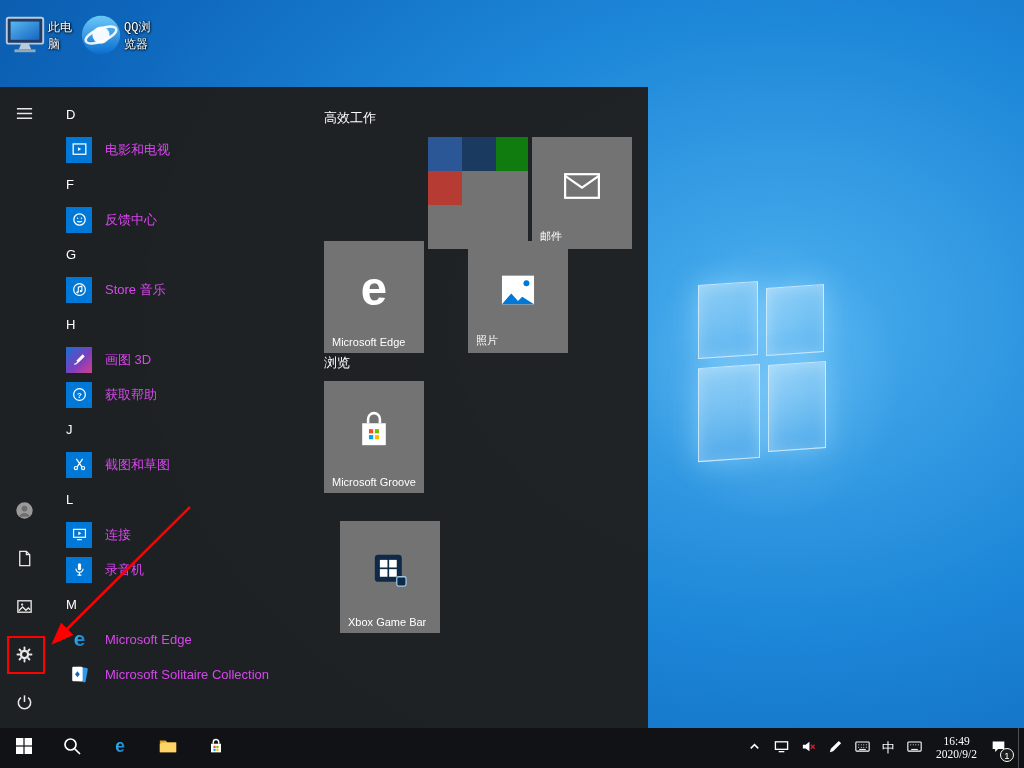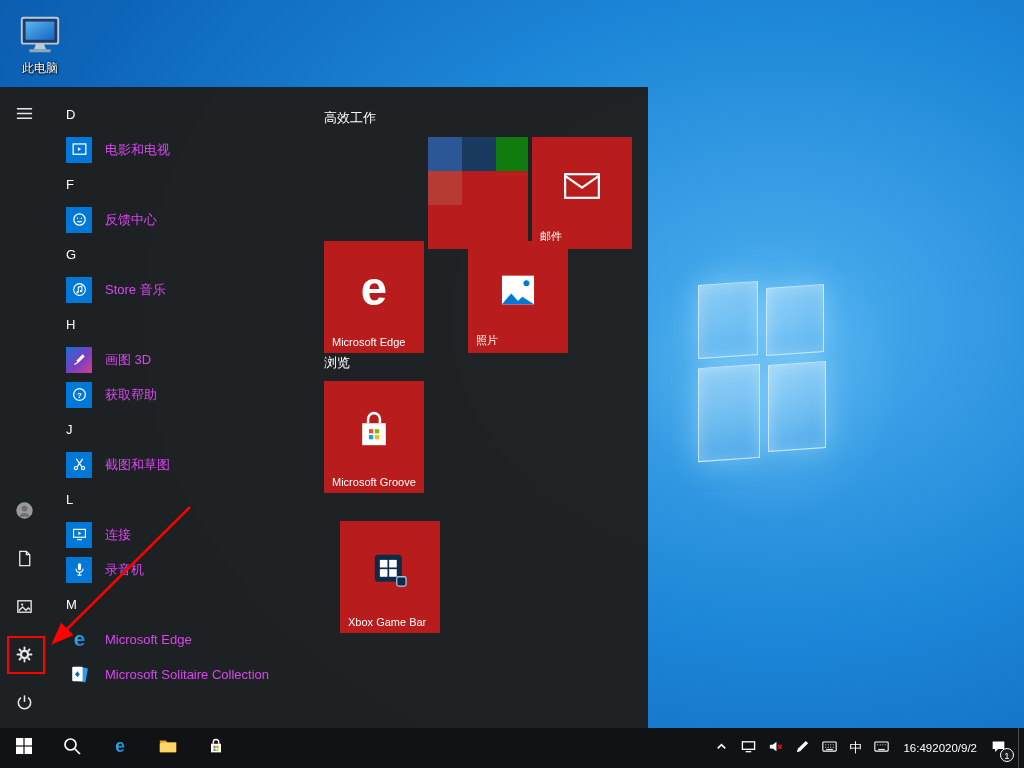--- a/index.html
+++ b/index.html
@@ -15,21 +15,21 @@
     background:linear-gradient(155deg, rgba(200,235,255,.55), rgba(90,170,235,.15));
     box-shadow:0 0 26px rgba(150,215,255,.55), inset 0 0 16px rgba(255,255,255,.25);
     transform: skewY(-4deg); }
   .pane1 { left:698px; top:283px; width:60px; height:74px; }
   .pane2 { left:766px; top:286px; width:58px; height:68px; }
   .pane3 { left:698px; top:366px; width:62px; height:94px; }
   .pane4 { left:768px; top:363px; width:58px; height:87px; }
 
   
   .desktop-icons { position:absolute; top:8px; left:2px; display:flex; }
-  .dicon-item { width:76px; display:flex; flex-direction:column; align-items:center; padding-top:4px; cursor:pointer;font-family:Liberation Mono, monospace; }
+  .dicon-item { width:76px; display:flex; flex-direction:row; align-items:center; padding-top:4px; cursor:pointer;font-family:Liberation Mono, monospace; }
   .dicon-img { width:46px; height:46px; }
   .dicon-img svg { width:46px; height:46px; }
   .dicon-label { margin-top:2px; font-size:12px; color:#fff;
     text-shadow:0 1px 2px rgba(0,0,0,.95), 1px 0 2px rgba(0,0,0,.95); }
 
   
   .start-menu { position:absolute; left:0; top:87px; width:648px; height:641px;
     background:rgba(31,31,31,.97); color:#fff; }
   .rail { position:absolute; left:0; top:0; width:48px; height:100%; }
   .rail-btn { width:48px; height:48px; display:flex; align-items:center; justify-content:center; cursor:pointer; }
@@ -44,41 +44,41 @@
   .al-icon svg { width:19px; height:19px; }
   .ic-edge, .ic-solitaire { background:transparent; }
   .ic-edge svg, .ic-solitaire svg { width:25px; height:25px; }
   .ic-paint-3d { background:linear-gradient(135deg,#1b6fd0 0%,#7a3fc0 55%,#d43f8d 100%); }
   .al-label { margin-left:13px; font-size:13px; color:#d946ef; white-space:nowrap; }
 
   .tiles { position:absolute; left:324px; top:0; width:324px; height:100%; }
   .group-title { position:absolute; left:0; font-size:13px; color:#fff; cursor:pointer; }
   .gt-1 { top:22px; }
   .gt-2 { top:267px; }
-  .tile { position:absolute; width:100px; height:112px; background:#b91c1c; cursor:pointer; }
+  .tile { position:absolute; width:100px; height:112px; background:#737373; cursor:pointer; }
   .t-office { left:104px; top:50px; }
   .t-mail   { left:208px; top:50px; }
   .t-edge   { left:0;     top:154px; }
   .t-photos { left:104px; top:154px;margin-left:40px; }
   .t-store  { left:0;     top:294px; }
   .t-xbox   { left:16px;     top:434px; }
   .tile-icon-wrap { position:absolute; left:50%; top:44%; transform:translate(-50%,-50%); }
   .tile-icon-wrap svg { width:54px; height:54px; display:block; }
   .tile-label { position:absolute; left:8px; bottom:5px; font-size:11px; color:#fff; white-space:nowrap; }
   .off-sq { position:absolute; }
 
   
   .taskbar { position:absolute; left:0; bottom:0; width:1024px; height:40px;
     background:#101216; display:flex; align-items:stretch; z-index:50; }
   .tb-btn { width:48px; display:flex; align-items:center; justify-content:center; cursor:pointer; }
   .tb-btn svg { width:20px; height:20px; }
   .tray { margin-left:auto; display:flex; align-items:stretch; }
   .tray-item { display:flex; align-items:center; justify-content:center; padding:0 6px; cursor:pointer; color:#fff; font-size:13px; }
   .tray-item svg { width:15px; height:15px; }
-  .clock { flex-direction:row; line-height:13px; font-size:11.5px; text-align:center; padding:0 8px; }
+  .clock { flex-direction:column; line-height:13px; font-size:11.5px; text-align:center; padding:0 8px;font-family:Liberation Serif, serif; }
   .notif { position:relative; padding:0 12px 0 6px; }
   .badge { position:absolute; right:4px; bottom:6px; min-width:14px; height:14px; border-radius:7px;
     background:#1d1d1d; border:1px solid #fff; color:#fff; font-size:9.5px;
     display:flex; align-items:center; justify-content:center; padding:0 2px; }
   .show-desktop { width:6px; border-left:1px solid rgba(255,255,255,.25); cursor:pointer; }
 
   
   .annotation { position:absolute; left:0; top:0; z-index:100; pointer-events:none; }
 </style>
 </head>
@@ -105,20 +105,36 @@
               </linearGradient>
             </defs>
           <rect x="5" y="6" width="38" height="27" rx="2" fill="#223a66" stroke="#b9cbd8" stroke-width="2"></rect>
           <rect x="9" y="10" width="30" height="19" fill="url(#pcg)"></rect>
           <path d="M20 33h8l2.5 6h-13z" fill="#b9cbd8"></path>
           <rect x="13" y="39" width="22" height="3" fill="#93a9b8"></rect>
           </svg>
       </span>
       <span class="dicon-label">此电脑</span>
     </div>
+    <div class="dicon-item">
+      <span class="dicon-img">
+        <svg viewBox="0 0 48 48">
+            <defs>
+              <linearGradient id="qqg" x1="0" y1="0" x2="0" y2="1">
+                <stop offset="0" stop-color="#6cc8f7"></stop>
+                <stop offset="1" stop-color="#0a6ed0"></stop>
+              </linearGradient>
+            </defs>
+          <circle cx="24" cy="24" r="20" fill="url(#qqg)"></circle>
+          <circle cx="24" cy="24" r="9" fill="#fff" opacity=".95"></circle>
+          <ellipse cx="24" cy="24" rx="17" ry="6.5" fill="none" stroke="#fff" stroke-width="2.6" transform="rotate(-22 24 24)" opacity=".9"></ellipse>
+          </svg>
+      </span>
+      <span class="dicon-label">QQ浏览器</span>
+    </div>
   </div>
 
   <div class="start-menu">
 
     <div class="rail">
       <div class="rail-top">
         <div class="rail-btn">
           <span>
             <svg viewBox="0 0 20 20">
                 <path d="M2 5h16M2 10h16M2 15h16" stroke="#e8e8e8" stroke-width="1.7"></path>

